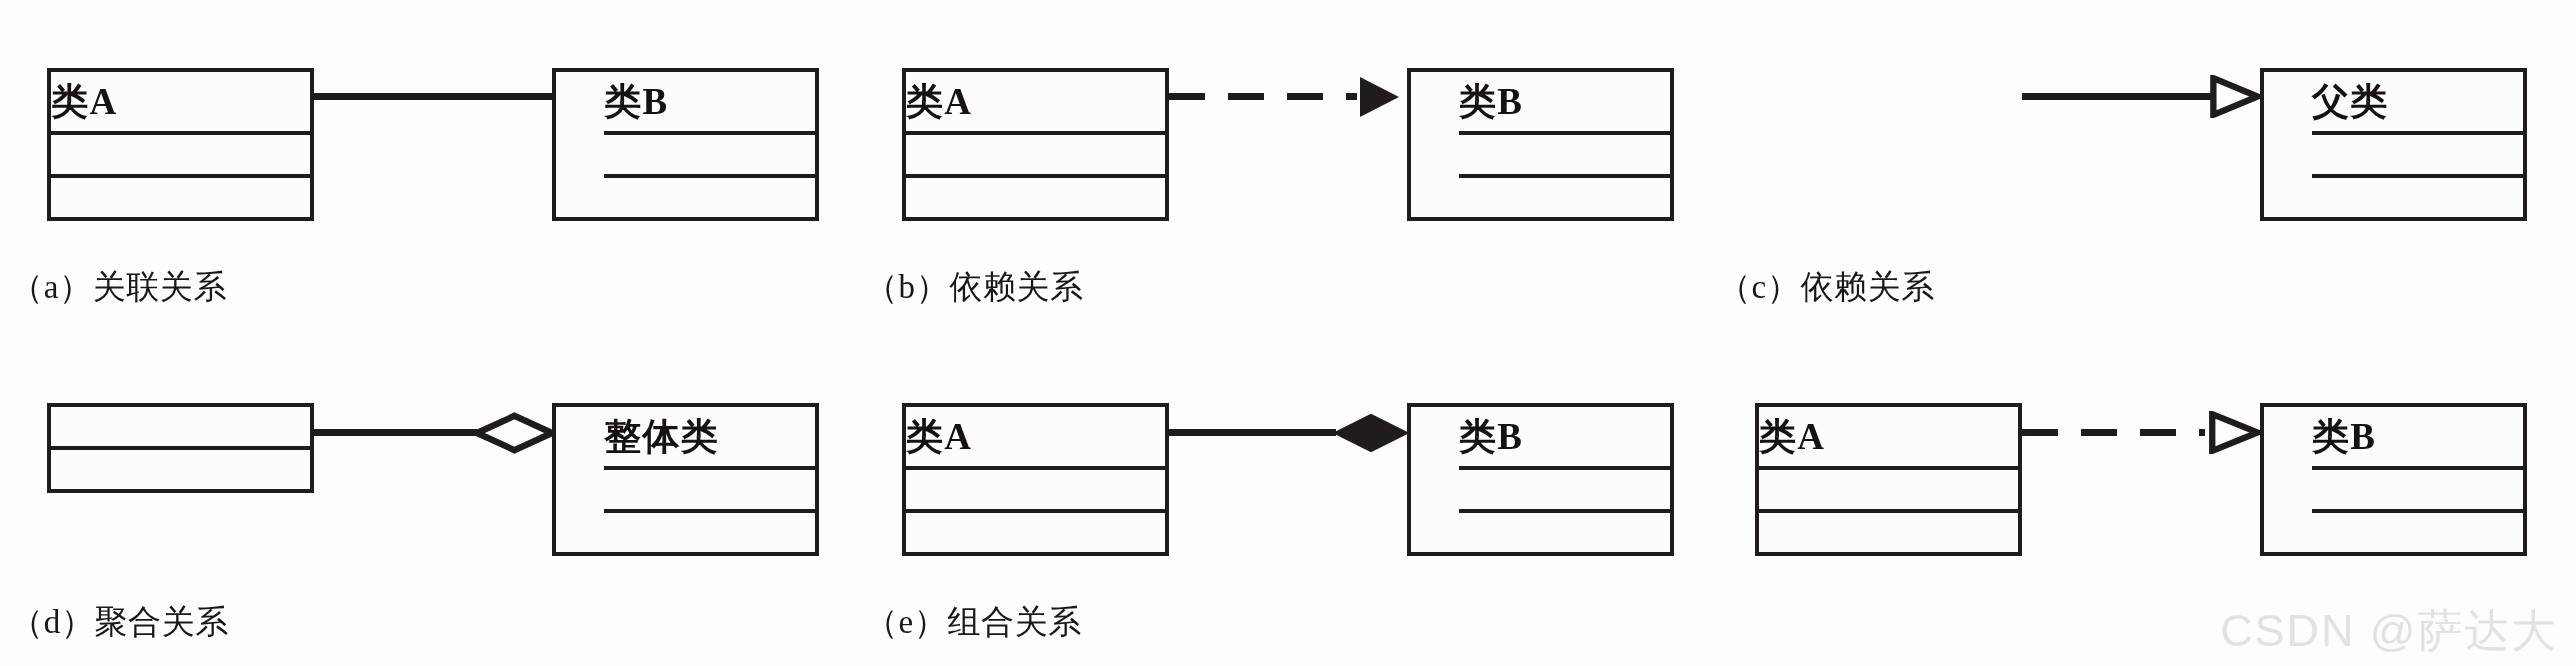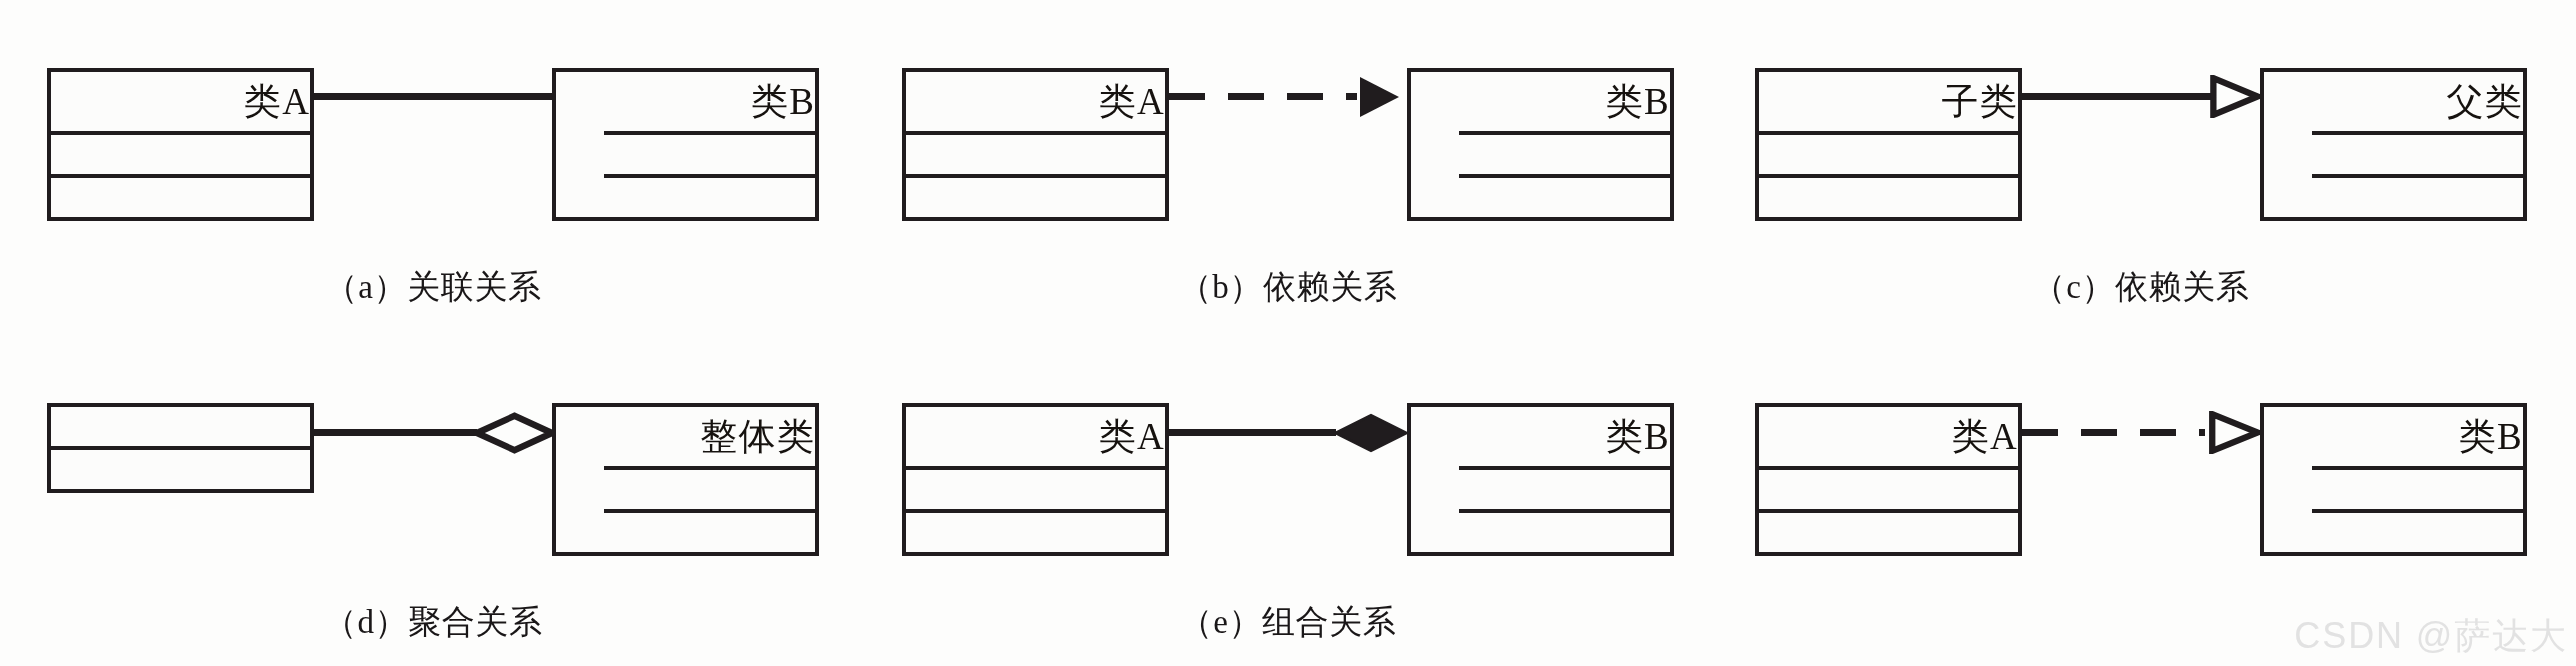--- a/index.html
+++ b/index.html
@@ -42,26 +42,27 @@
     border: 4.5px solid #201c1e;
     background: #fcfcfb;
     box-sizing: border-box;
   }
   .class-box.left  { left: 37px; top: 56px; }
   .class-box.right { left: 542px; top: 56px; padding-left: 48px; }
 
   .cb-name {
     height: 59px;
     line-height: 59px;
-    text-align: right;
+    text-align: left;
     font-size: 37px;
     color: #16120f;
     border-bottom: 4.5px solid #201c1e;
     white-space: nowrap;
     letter-spacing: 1.3px;
+    font-weight: bold;
   }
   .cb-attrs {
     height: 39px;
     border-bottom: 4.5px solid #201c1e;
   }
   .cb-ops {
     height: 39px;
   }
 
   
@@ -116,33 +117,32 @@
     position: absolute;
     top: 9px;
   }
 
   
   .caption {
     position: absolute;
     left: 0;
     top: 253px;
     width: 846px;
-    text-align: center;
     font-size: 33px;
     color: #1a1718;
     white-space: nowrap;
     letter-spacing: 0.6px;
   }
 
   
   #watermark {
     position: absolute;
-    right: 8px;
+    right: 18px;
     bottom: 6.4px;
-    font-size: 36px;
+    font-size: 45px;
     color: #e2e2e2;
     white-space: nowrap;
     letter-spacing: 1.9px;
     font-family: "Liberation Sans", "DejaVu Sans", sans-serif;
   }
 </style>
 </head>
 <body>
 
 <div id="canvas">
@@ -176,25 +176,20 @@
     </div>
     <div class="class-box right">
       <div class="cb-name">类B</div>
       <div class="cb-attrs"></div>
       <div class="cb-ops"></div>
     </div>
     <div class="caption">（b）依赖关系</div>
   </div>
 
   <div class="panel row1 col-c">
-    <div class="class-box left">
-      <div class="cb-name">子类</div>
-      <div class="cb-attrs"></div>
-      <div class="cb-ops"></div>
-    </div>
     <div class="connector">
       <div class="line-solid" style="width:191px;"></div>
       <div class="arrow-hollow" style="left:188px;">
         <svg width="51" height="43" viewBox="0 0 80 68">
           <polygon points="5,5 75,34 5,63" fill="#fdfdfc" stroke="#201c1e" stroke-width="10" stroke-linejoin="miter"></polygon>
         </svg>
       </div>
     </div>
     <div class="class-box right">
       <div class="cb-name">父类</div>

